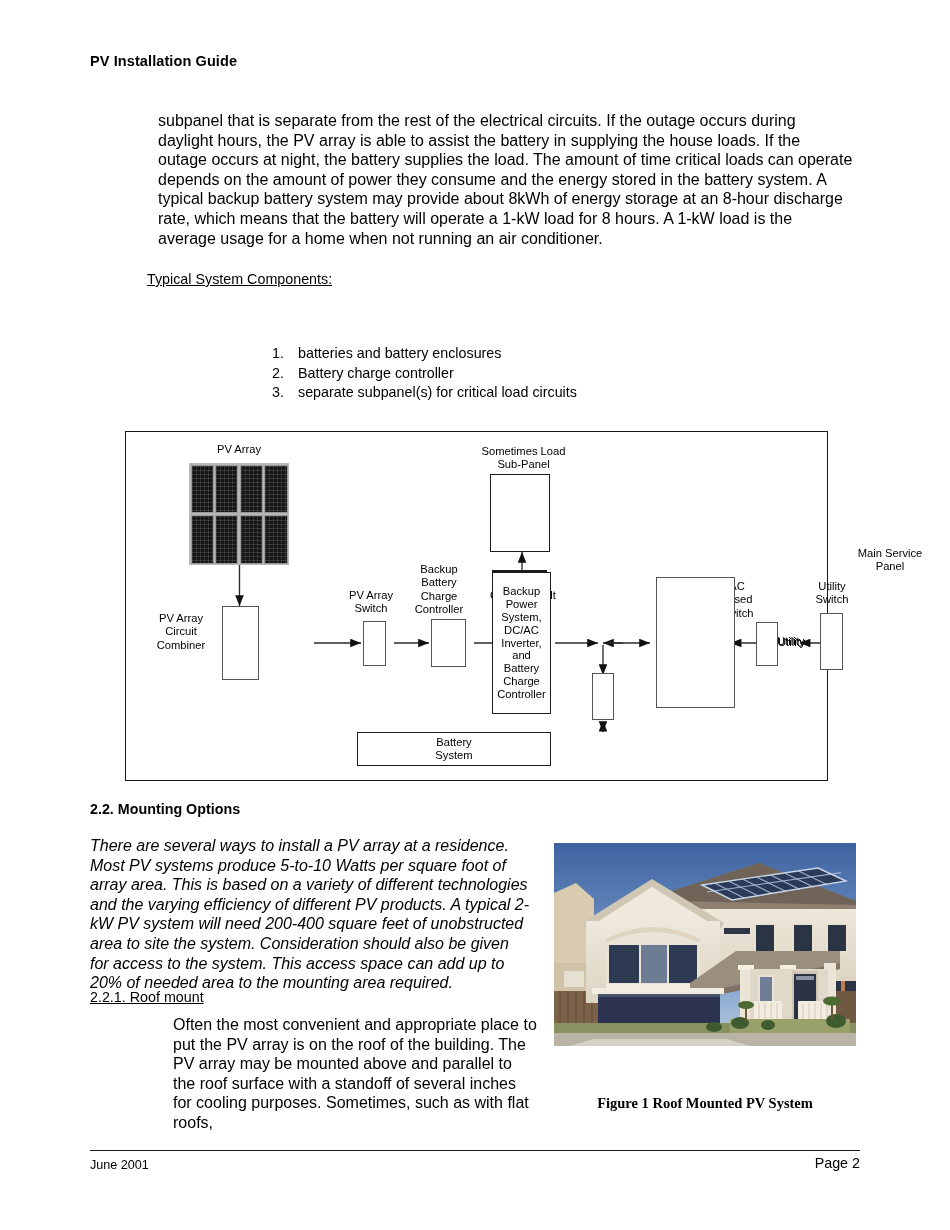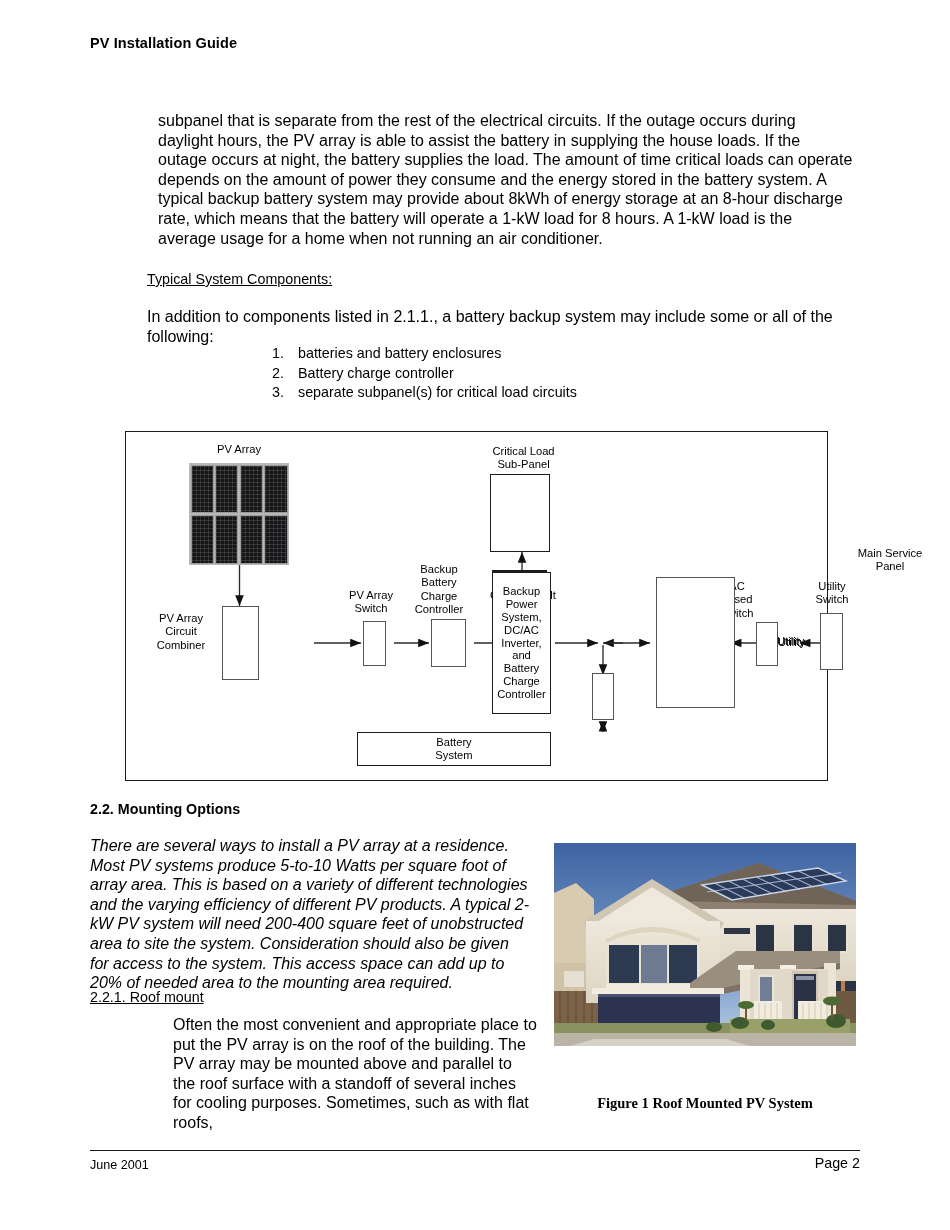--- a/index.html
+++ b/index.html
@@ -14,21 +14,21 @@
     font-family: "Liberation Sans", sans-serif;
     color: #000000;
     overflow: hidden;
   }
   .page { position: absolute; inset: 0; }
 
   
   .doc-header {
     position: absolute;
     left: 90px;
-    top: 35px;
+    top: 53px;
     font-size: 14.5px;
     font-weight: bold;
     letter-spacing: 0.1px;
   }
 
   
   .para {
     position: absolute;
     font-size: 16px;
     line-height: 19.6px;
@@ -210,21 +210,20 @@
 <body>
 
 <div class="page">
 
   <div class="doc-header">PV Installation Guide</div>
 
   <div class="para intro-para">subpanel that is separate from the rest of the electrical circuits. If the outage occurs during daylight hours, the PV array is able to assist the battery in supplying the house loads. If the outage occurs at night, the battery supplies the load. The amount of time critical loads can operate depends on the amount of power they consume and the energy stored in the battery system.  A typical backup battery system may provide about 8kWh of energy storage at an 8-hour discharge rate, which means that the battery will operate a 1-kW load for 8 hours. A 1-kW load is the average usage for a home when not running an air conditioner.</div>
 
   <div class="subhead-underline">Typical System Components:</div>
 
-  <div class="para addition-para">In addition to components listed in 2.1.1., a battery backup system may include some or all of the following:</div>
 
   <div class="num-list">
     <div class="li">
       <span class="num">1.</span>
       <span>batteries and battery enclosures</span>
     </div>
     <div class="li">
       <span class="num">2.</span>
       <span>Battery charge controller</span>
     </div>
@@ -303,21 +302,21 @@
 Charge
 Controller</div>
     <div class="dbox" style="left:305px; top:187px; width:35px; height:48px;"></div>
 
     <div class="dlabel" style="left:355px; top:157px; width:84px;">Ground-Fault
 Protector</div>
     <div class="dbox" style="left:391px; top:184px; width:31px; height:55px;"></div>
 
     <div class="dbox" style="left:466px; top:241px; width:22px; height:47px;"></div>
 
-    <div class="dlabel" style="left:350px; top:13px; width:95px;">Critical Load
+    <div class="dlabel" style="left:350px; top:13px; width:95px;">Sometimes Load
 Sub-Panel</div>
     <div class="dbox dark-border" style="left:364px; top:42px; width:60px; height:78px;"></div>
 
     <div class="dbox dark-border" style="left:366px; top:138px; width:55px; height:0px;"></div>
     <div class="dbox dark-border" style="left:367px; top:137px; width:58px; height:0; border:none;"></div>
     <div class="dbox dark-border" style="left:366px; top:139px; width:0; height:0; border:none;"></div>
 
     <div class="dbox dark-border" style="left:366px; top:139px; width:59px; height:0; border:none;"></div>
 
     <div class="dbox dark-border" style="left:367px; top:140px; width:58px; height:0; border:none;"></div>

